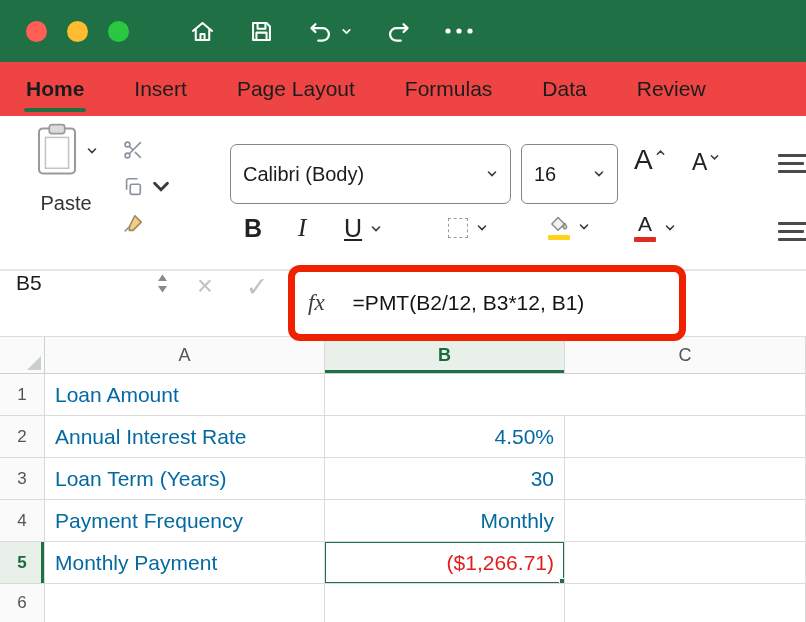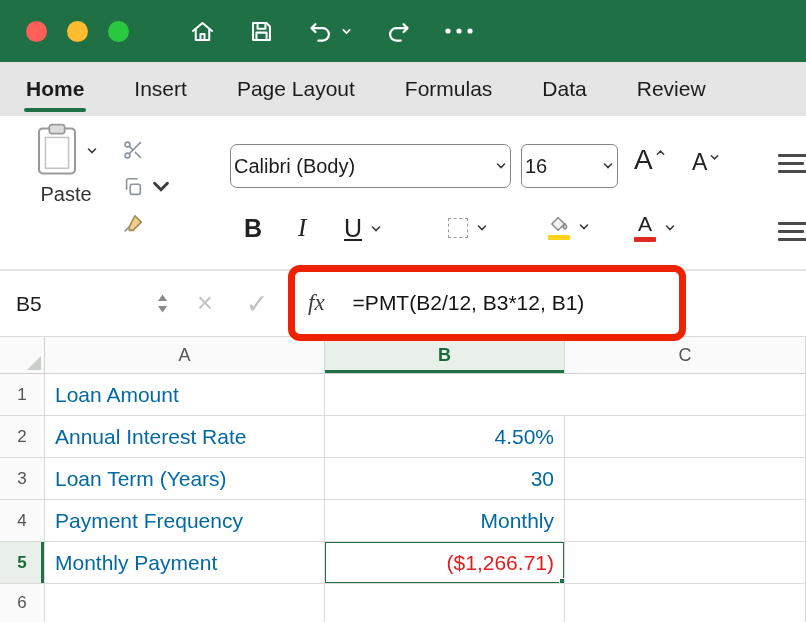--- a/index.html
+++ b/index.html
@@ -11,42 +11,42 @@
   .traffic { display:flex; gap:20px; align-items:center; }
   .tl { width:21px; height:21px; border-radius:50%; display:inline-block; }
   .tl.red { background:#ff5f57; } .tl.yellow { background:#febc2e; } .tl.green { background:#2ac840; }
   .qat { display:flex; align-items:center; gap:32px; margin-left:60px; }
   .tb-icon { display:flex; align-items:center; gap:6px; cursor:default; }
   .tb-icon svg.big { width:27px; height:27px; }
   .tb-icon svg.chev-w { width:13px; height:13px; }
 
   
   .tabbar { height:54px; display:flex; align-items:center; gap:50px; padding-left:26px;
-            font-size:21px; color:#1c1c1c; background:#e5e5e5; white-space:nowrap; }
+            font-size:21px; color:#1c1c1c; background:#ef4444; white-space:nowrap; }
   .tab { position:relative; cursor:default; }
   .tab.active { font-weight:700; }
   .tab.active::after { content:""; position:absolute; left:-2px; right:-2px; bottom:-11px;
                        height:4px; background:#1f7145; border-radius:2px; }
 
   
   .ribbon { position:relative; height:154px; background:#fff; border-bottom:1px solid #e6e6e6; }
   .chev { display:inline-flex; }
   .chev svg { width:12px; height:12px; }
 
   .paste-btn { position:absolute; left:16px; top:6px; width:100px; display:flex;
                flex-direction:column; align-items:center; }
   .paste-top { display:flex; align-items:center; gap:7px; }
-  .paste-label { font-size:20px; color:#333; margin-top:3px; }
+  .paste-label { font-size:20px; color:#333; margin-top:12px; }
 
   .clip-tools { position:absolute; left:122px; top:22px; display:flex; flex-direction:column; gap:13px; }
   .clip-row { display:flex; align-items:center; gap:6px; height:24px; }
   .clip-row svg { width:22px; height:22px; }
 
-  .combo { position:absolute; height:44px; border:1.5px solid #868686; border-radius:7px;
-           display:flex; align-items:center; padding:0 3px; font-size:20px; color:#1c1c1c;
+  .combo { position:absolute; height:60px; border:1.5px solid #868686; border-radius:7px;
+           display:flex; align-items:center; padding:0 12px; font-size:20px; color:#1c1c1c;
            background:#fff; justify-content:space-between; }
   .combo-name { left:230px; top:28px; width:281px; }
   .combo-size { left:521px; top:28px; width:97px;border-radius:6px; }
 
   .fontsize-btn { position:absolute; display:flex; align-items:flex-start; gap:2px; color:#222; }
   .grow-font { left:634px; top:28px; font-size:28px; }
   .shrink-font { left:692px; top:33px; font-size:23px; }
   .fontsize-btn svg { width:11px; height:11px; margin-top:3px; }
   .rot180 { transform:rotate(180deg); }
 
@@ -61,21 +61,21 @@
   .red-bar { background:#e02b20; }
   .a-glyph { font-size:21px; line-height:20px; }
   .bucket svg { width:22px; height:18px; }
 
   .lines-icon { position:absolute; width:36px; display:flex; flex-direction:column; gap:5px; }
   .lines-icon i { display:block; height:3px; background:#4a4a4a; border-radius:1px; }
   .l1 { width:34px; } .l2 { width:26px; } .l3 { width:34px; }
   .align1 { left:778px; top:38px; } .align2 { left:778px; top:106px; }
 
   
-  .formulabar { position:relative; height:66px; display:flex; align-items:center;
+  .formulabar { position:relative; height:66px; display:flex; align-items:flex-start;
                 border-top:1px solid #e4e4e4; background:#fff; }
   .namebox { width:178px; position:relative; display:flex; align-items:center;
              padding-left:16px; font-size:21px; color:#1c1c1c; }
   .stepper { position:absolute; right:10px; top:0; bottom:0; display:flex; flex-direction:column;
              justify-content:center; gap:3px; }
   .stepper svg { width:11px; height:8px; }
   .vdiv { width:1px; background:#dcdcdc; margin:8px 0; }
   .fb-btn { width:52px; display:flex; align-items:center; justify-content:center;
             font-size:27px; color:#c2c2c2; }
   .annotation { position:absolute; left:288px; top:-6px; width:398px; height:76px;

